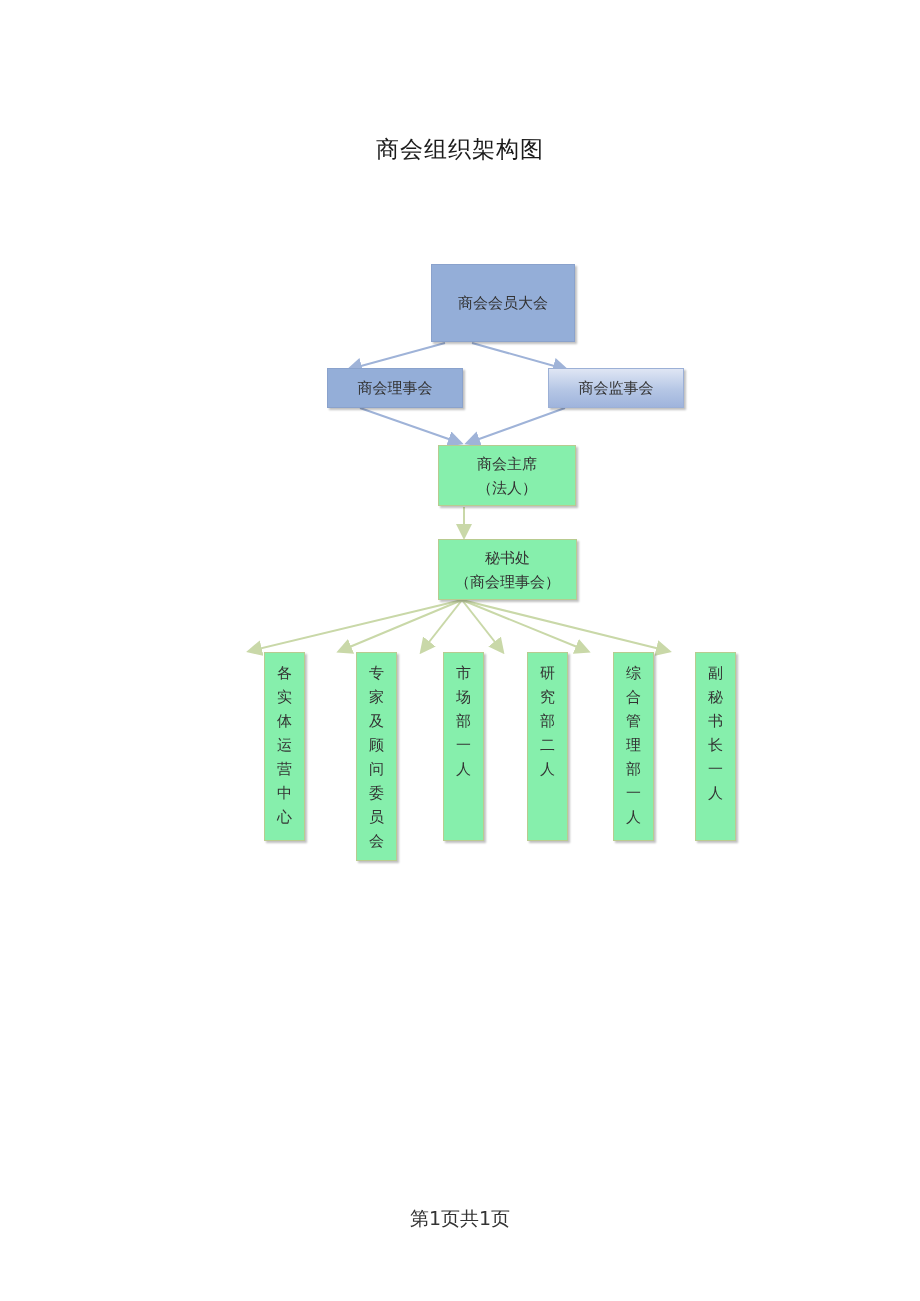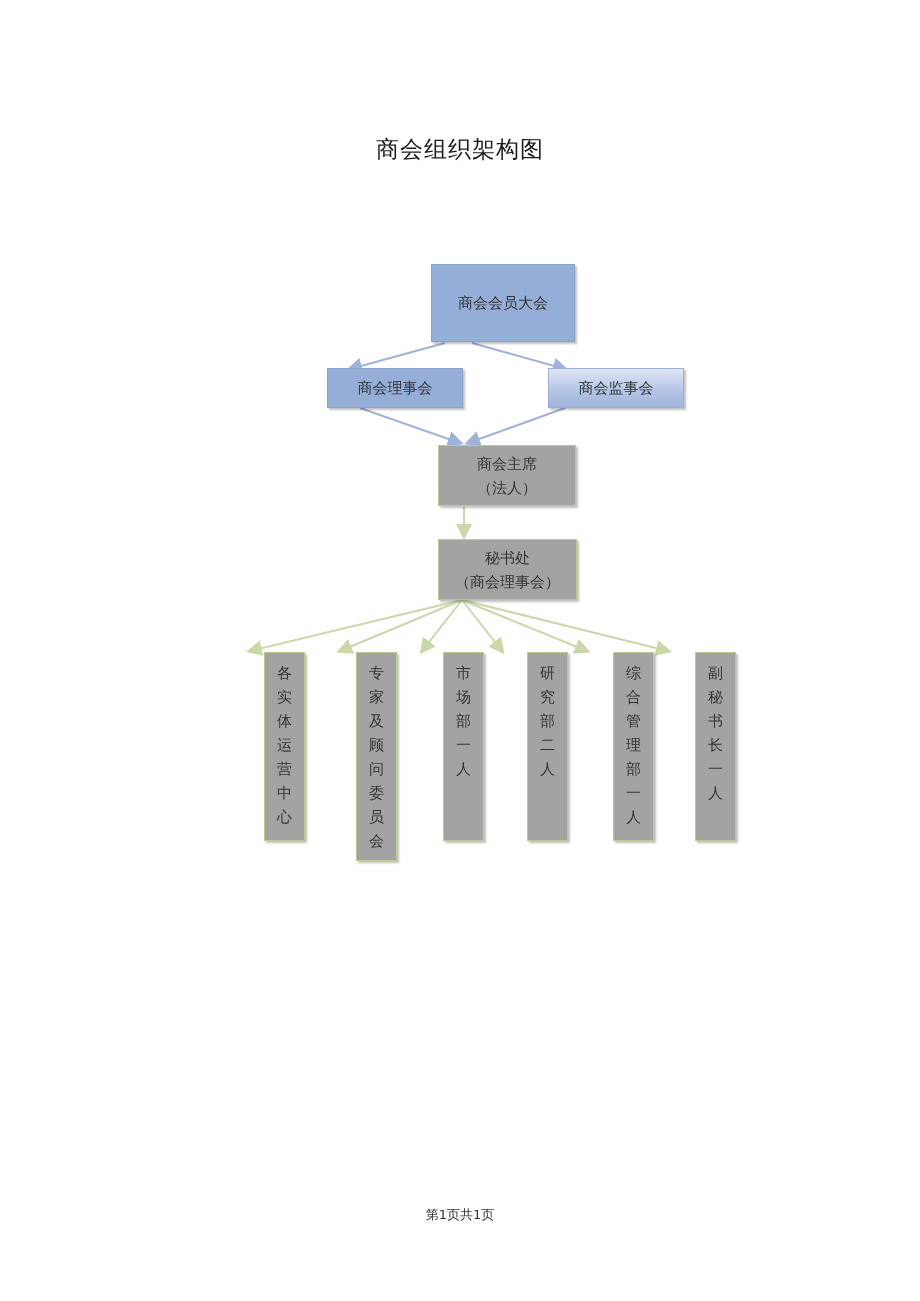--- a/index.html
+++ b/index.html
@@ -4,26 +4,26 @@
 <style>
   html, body { margin: 0; padding: 0; background: #ffffff; }
   body { width: 920px; height: 1301px; position: relative; overflow: hidden;
          font-family: "DejaVu Serif", "Liberation Serif", serif; color: #2b2b2b; }
   .title { position: absolute; left: 0; width: 920px; top: 134px; text-align: center;
            font-family: "DejaVu Sans", "Liberation Sans", sans-serif; font-size: 23px; color: #1a1a1a; letter-spacing: 1px; }
   .box { position: absolute; box-sizing: border-box; display: flex; align-items: center; justify-content: center;
          text-align: center; font-size: 15px; line-height: 24px; color: #333; box-shadow: 2px 2px 2px rgba(0,0,0,0.25); margin-left: 43px; }
   .blue { background: #94aed8; border: 1px solid #8aa2cc; }
   .blue-grad { background: linear-gradient(180deg, #dfe6f4 0%, #b5c6e5 55%, #9fb4dc 100%); border: 1px solid #9cb0d6; }
-  .green { background: #a3a3a3; border: 1px solid #b8cb90; }
+  .green { background: #86efac; border: 1px solid #b8cb90; }
   .vbox { align-items: flex-start; padding-top: 8px; }
   .vtext { display: flex; flex-direction: column; align-items: center; font-size: 15px; line-height: 24px; }
   svg.lines { position: absolute; left: 0; top: 0; }
   .footer { position: absolute; left: 0; width: 920px; top: 1206px; text-align: center;
-            font-family: "DejaVu Sans", "Liberation Sans", sans-serif; font-size: 13px; color: #333; }
+            font-family: "DejaVu Sans", "Liberation Sans", sans-serif; font-size: 19px; color: #333; }
 </style>
 </head>
 <body>
 
 <div class="title">商会组织架构图</div>
 
 <svg class="lines" width="920" height="1301">
   <defs>
     <marker id="ab" markerWidth="8" markerHeight="8" refX="6" refY="4" orient="auto">
       <path d="M0,0 L8,4 L0,8 z" fill="#9fb3d8"></path>

